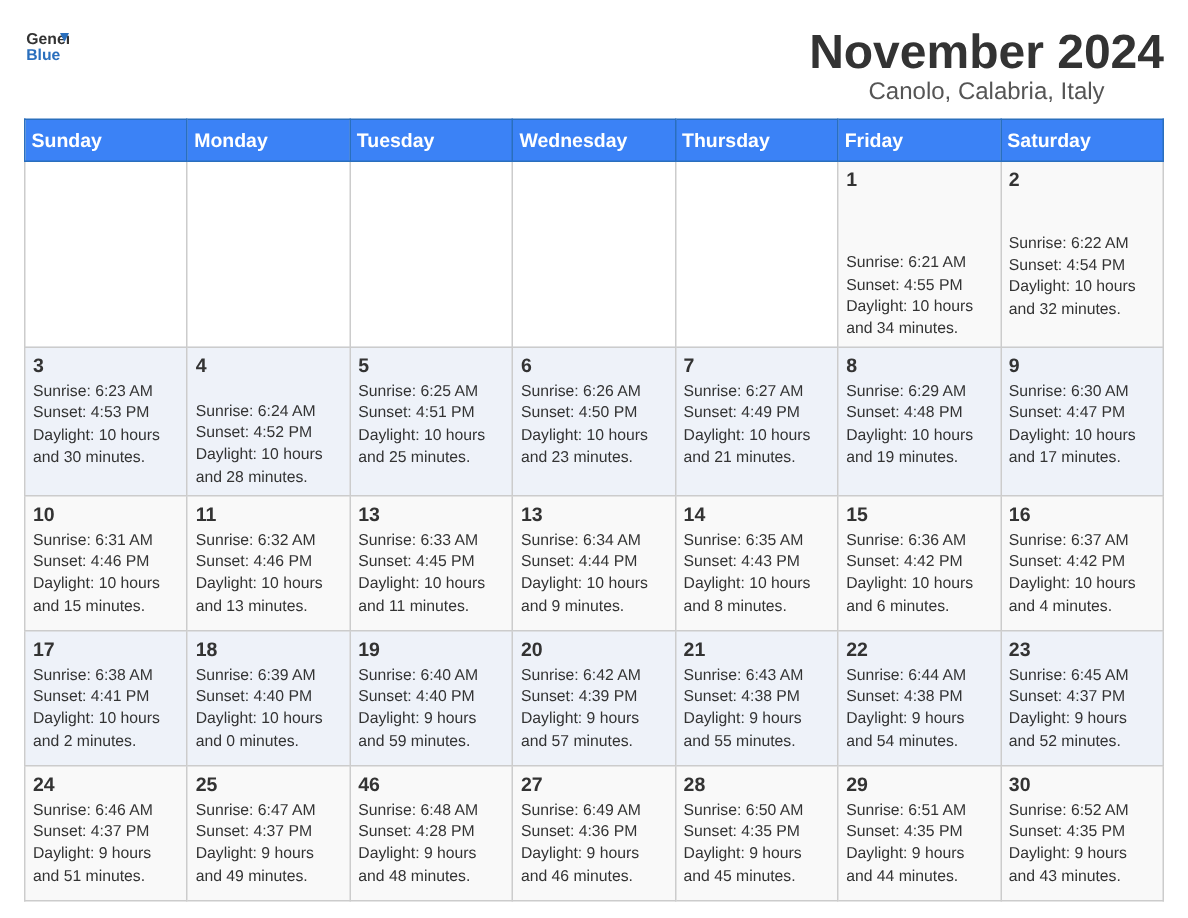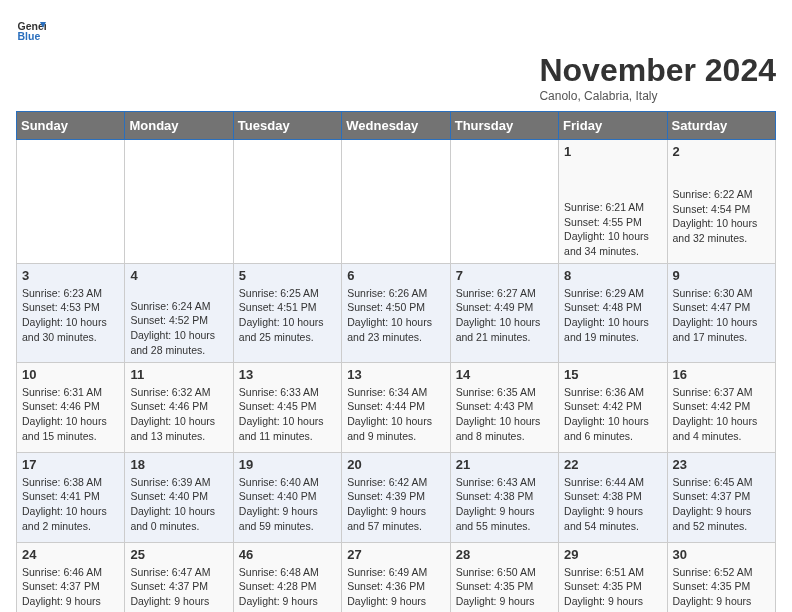--- a/index.html
+++ b/index.html
@@ -19,39 +19,38 @@
     .logo {
       display: flex;
       align-items: center;
       gap: 4px;
     }
     .logo-icon {
       width: 30px;
       height: 30px;
     }
     .title-block {
-      text-align: left;
-      margin-top: 36px;
+      text-align: center;
     }
     .main-title {
       font-size: 32px;
       font-weight: bold;
       color: #333;
     }
     .subtitle {
-      font-size: 12px;
+      font-size: 16px;
       color: #555;
     }
     table {
       width: 100%;
       border-collapse: collapse;
       table-layout: fixed;
     }
     thead tr th {
-      background-color: #737373;
+      background-color: #3b82f6;
       color: #fff;
       font-size: 13px;
       padding: 6px 4px;
       text-align: left;
       border: 1px solid #2a6fbd;
     }
     tbody tr td {
       vertical-align: top;
       border: 1px solid #ccc;
       padding: 4px 5px;

